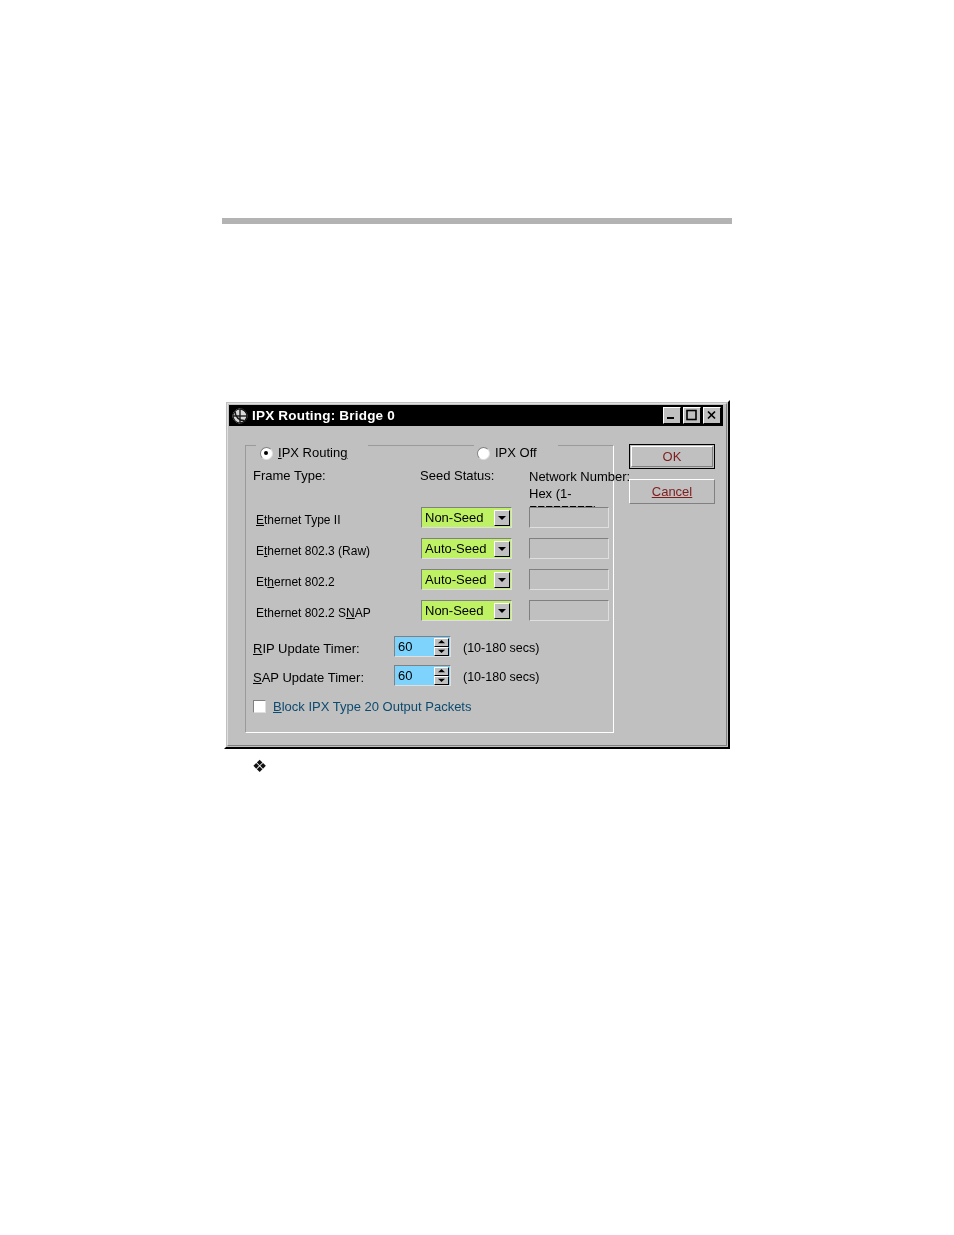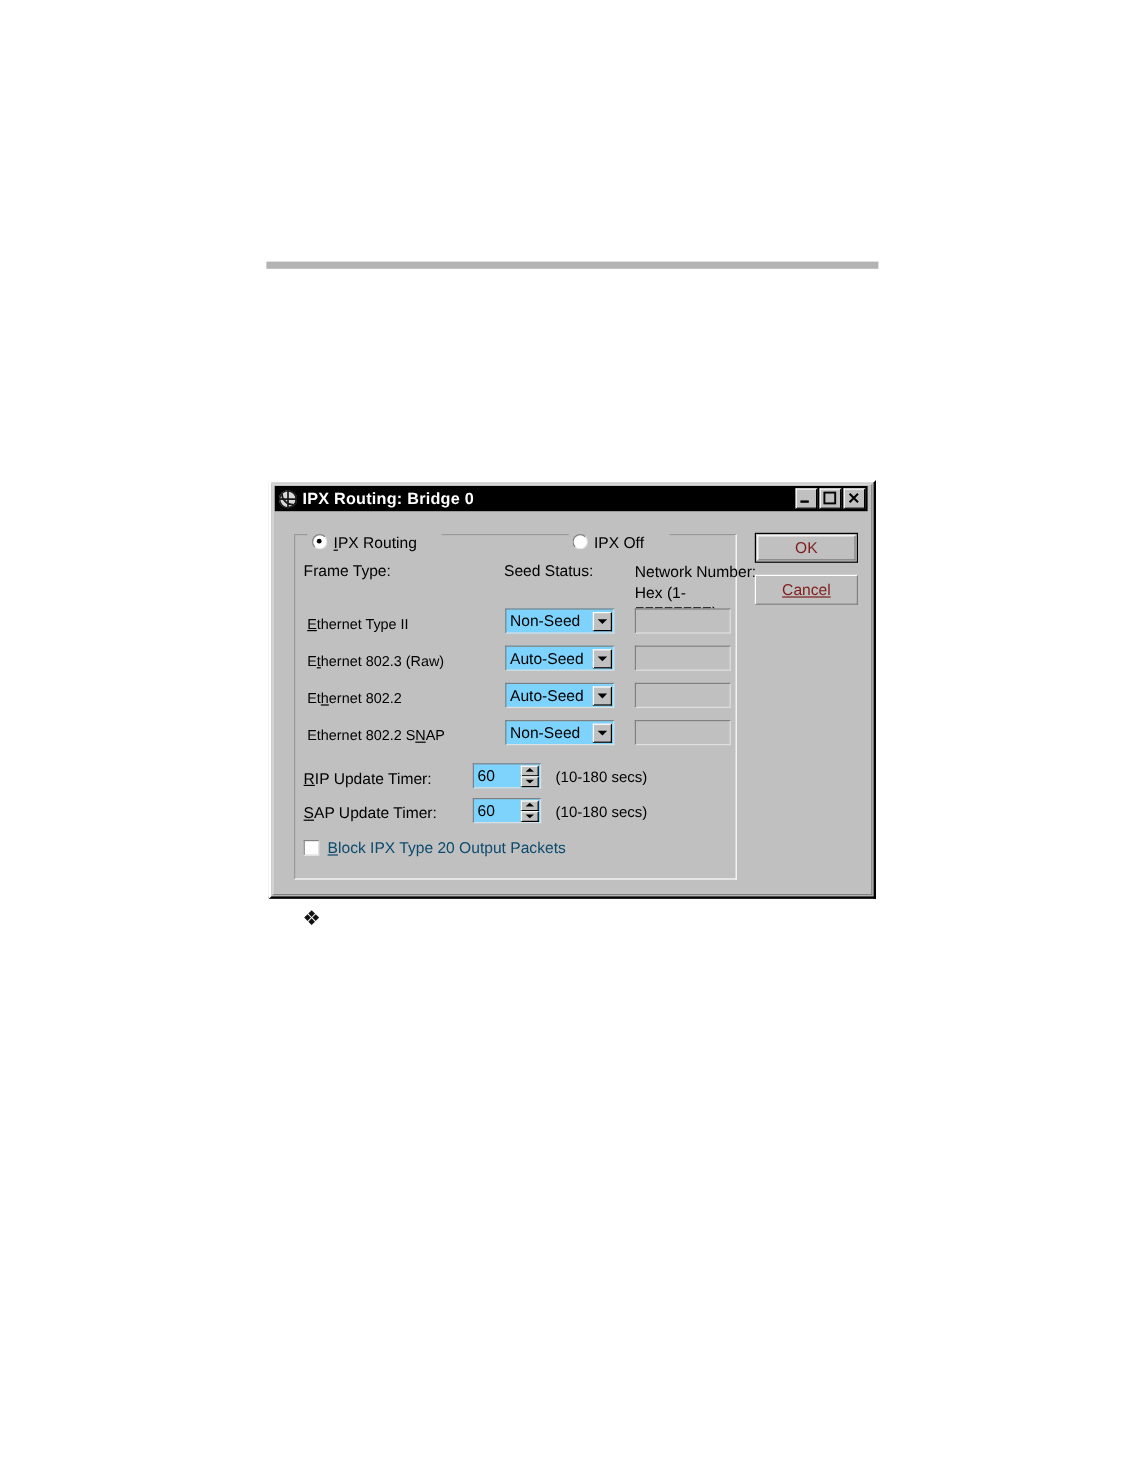--- a/index.html
+++ b/index.html
@@ -133,21 +133,21 @@
   .radio-row {
     position: absolute;
     left: 27px;
     top: 43px;
     width: 372px;
     height: 16px;
   }
   .radio-opt {
     position: absolute;
     display: flex;
-    align-items: flex-start;
+    align-items: flex-end;
     white-space: nowrap;
   }
   .radio-opt.r1 { left: 7px;  top: 0; }
   .radio-opt.r2 { left: 224px; top: 0; }
 
   .radio {
     width: 13px;
     height: 13px;
     border-radius: 50%;
     background: #ffffff;
@@ -202,21 +202,21 @@
     color: #000000;
     white-space: nowrap;
   }
 
   .combo {
     position: absolute;
     left: 168px;
     top: 0;
     width: 91px;
     height: 21px;
-    background: #7dd3fc;
+    background: #bef264;
     border-top: 1.5px solid #808080;
     border-left: 1.5px solid #808080;
     border-right: 1.5px solid #dfdfdf;
     border-bottom: 1.5px solid #dfdfdf;
     box-sizing: border-box;
     display: flex;
     align-items: center;
   }
   .combo-text {
     flex: 1 1 auto;

